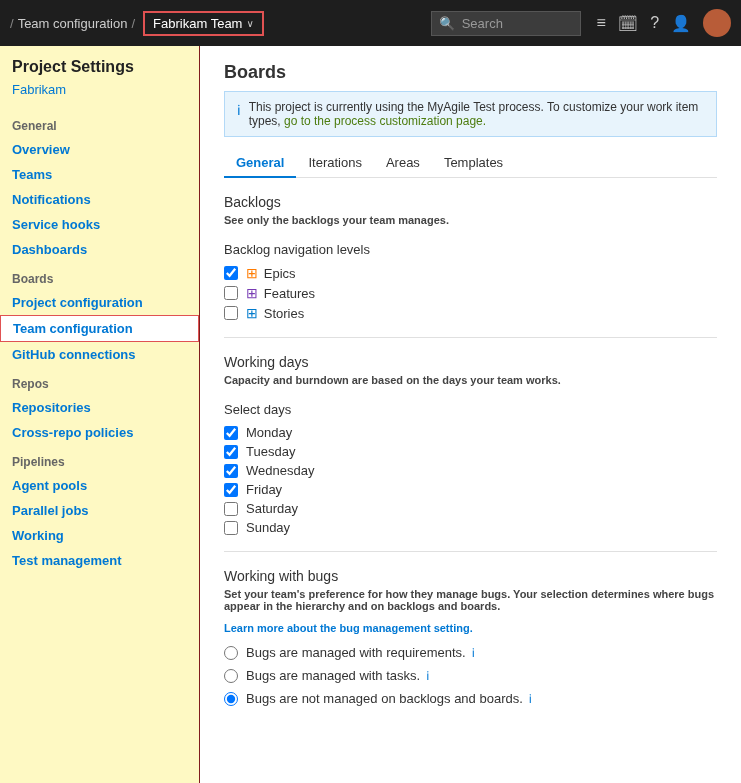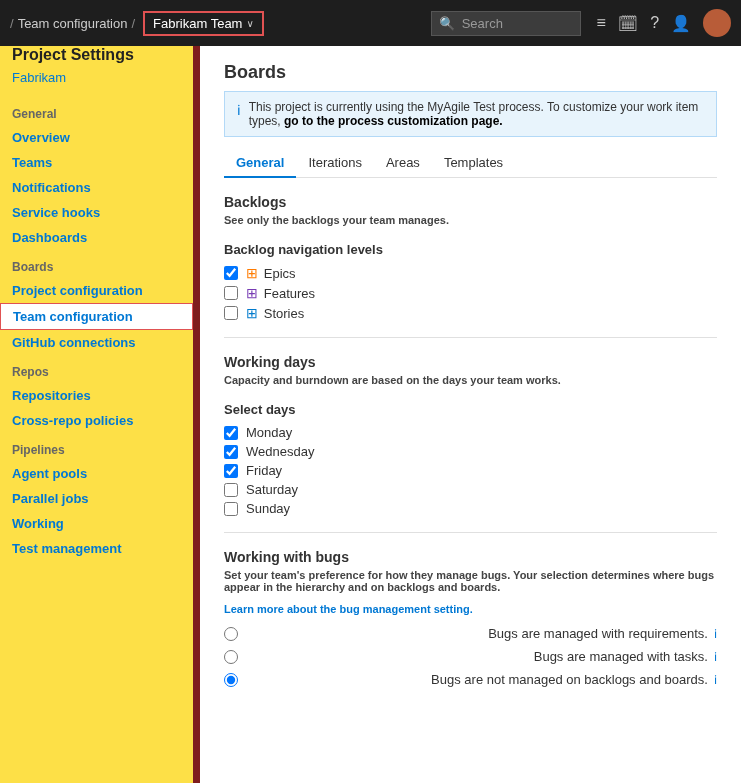--- a/index.html
+++ b/index.html
@@ -26,22 +26,22 @@
     .search-box input::placeholder { color: #999; }
     .topbar-icons { display: flex; align-items: center; gap: 12px; margin-left: 8px; }
     .topbar-icon { color: #ccc; font-size: 16px; cursor: pointer; }
     .avatar { width: 28px; height: 28px; border-radius: 50%; background: #b85c38; display: flex; align-items: center; justify-content: center; color: #fff; font-size: 12px; cursor: pointer; }
 
     
     .main { display: flex; height: calc(783px - 46px); }
 
     
     .sidebar {
-      width: 200px; min-width: 200px; background: #fde047; border-right: 7px solid #7f1d1d;
-      overflow-y: auto; padding: 0 0;
+      width: 200px; min-width: 200px; background: #fef9c3; border-right: 1px solid #7f1d1d;
+      overflow-y: auto; padding: 12px 0;
     }
     .sidebar-title { font-size: 16px; font-weight: 600; padding: 0 12px 4px 12px; color: #222; }
     .sidebar-project { color: #0078d4; font-size: 13px; padding: 2px 12px 12px 12px; cursor: pointer; }
     .sidebar-section { font-size: 12px; font-weight: 600; color: #666; padding: 10px 12px 4px 12px; text-transform: none; letter-spacing: 0; }
     .sidebar-item {
       padding: 5px 12px; cursor: pointer; color: #0078d4; font-size: 13px;
       display: block; text-decoration: none; font-weight: bold;
     }
     .sidebar-item.active {
       background: #fff; color: #0078d4; border: 1px solid #e05252; display: flex; align-items: center;
@@ -49,44 +49,44 @@
 
     
     .content { flex: 1; overflow-y: auto; padding: 16px 24px; }
 
     .content-title { font-size: 18px; font-weight: 600; margin-bottom: 8px; }
     .info-banner {
       background: #e8f4fc; border: 1px solid #b3d9f7; padding: 8px 12px; font-size: 12px;
       color: #333; margin-bottom: 12px; display: flex; align-items: flex-start; gap: 8px;
     }
     .info-icon { color: #0078d4; font-size: 14px; margin-top: 0px; flex-shrink: 0; }
-    .info-banner a { color: #000000; text-decoration: none; font-weight: bold; }
+    .info-banner a { color: #4d7c0f; text-decoration: none; }
 
     
     .tabs { display: flex; border-bottom: 1px solid #e0e0e0; margin-bottom: 16px; }
     .tab {
       padding: 6px 12px; font-size: 13px; cursor: pointer; color: #333;
       border-bottom: 2px solid transparent; margin-bottom: -1px;
     }
     .tab.active { color: #0078d4; border-bottom: 2px solid #0078d4; font-weight: 600; }
 
     
-    .section-title { font-size: 14px; font-weight: 700; margin: 16px 0 4px 0; }
+    .section-title { font-size: 14px; font-weight: 400; margin: 16px 0 4px 0; }
     .section-desc { font-size: 11px; color: #444; margin-bottom: 10px; font-weight: bold; }
     .section-desc a { color: #0078d4; text-decoration: none; }
 
     
     .checkbox-group { margin: 8px 0; }
     .checkbox-item { display: flex; align-items: center; gap: 8px; margin-bottom: 4px; }
     .checkbox-item input[type="checkbox"] { width: 14px; height: 14px; cursor: pointer; }
     .checkbox-label { font-size: 13px; display: flex; align-items: center; gap: 6px; }
 
     
     .radio-group { margin: 8px 0; }
-    .radio-item { display: flex; align-items: center; gap: 8px; margin-bottom: 6px; justify-content: space-between; }
+    .radio-item { display: flex; align-items: center; gap: 8px; margin-bottom: 6px; }
     .radio-item input[type="radio"] { width: 14px; height: 14px; cursor: pointer; }
     .radio-label { font-size: 13px; display: flex; align-items: center; gap: 6px; }
 
     .divider { border: none; border-top: 1px solid #e0e0e0; margin: 16px 0; }
   </style>
 </head>
 <body>
 
 <div class="topbar">
   <div class="topbar-breadcrumb">
@@ -193,20 +193,24 @@
     <div class="section-desc">Capacity and burndown are based on the days your team works.</div>
     <div class="section-title" style="font-size:13px;">Select days</div>
 
     <div class="checkbox-group">
       <div class="checkbox-item">
         <input type="checkbox" checked="" style="">
         <label class="checkbox-label">Monday</label>
       </div>
       <div class="checkbox-item">
         <input type="checkbox" checked="" style="">
+        <label class="checkbox-label">Tuesday</label>
+      </div>
+      <div class="checkbox-item">
+        <input type="checkbox" checked="" style="">
         <label class="checkbox-label">Wednesday</label>
       </div>
       <div class="checkbox-item">
         <input type="checkbox" checked="" style="">
         <label class="checkbox-label">Friday</label>
       </div>
       <div class="checkbox-item">
         <input type="checkbox" style="">
         <label class="checkbox-label">Saturday</label>
       </div>

